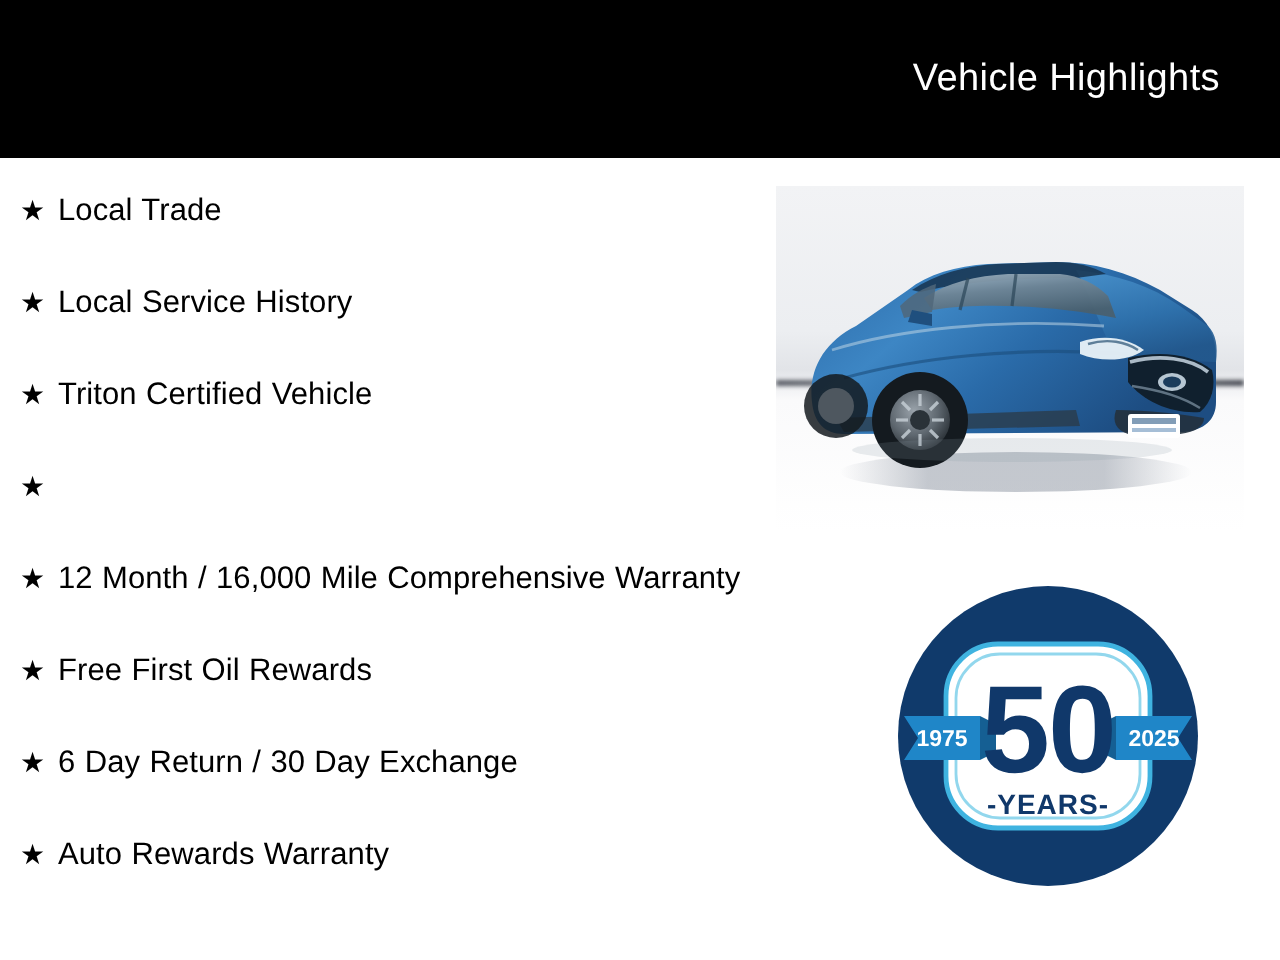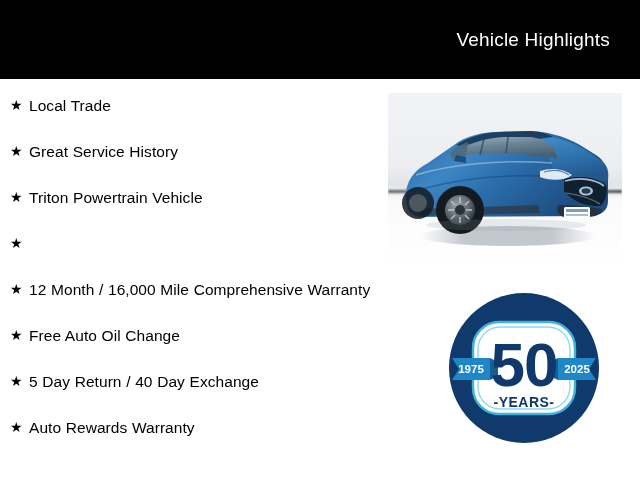--- a/index.html
+++ b/index.html
@@ -143,40 +143,40 @@
     <div class="header-title">Vehicle Highlights</div>
   </div>
 
   <ul class="highlights">
     <li class="highlight-item">
       <span class="bullet-star">★</span>
       <span class="highlight-text">Local Trade</span>
     </li>
     <li class="highlight-item">
       <span class="bullet-star">★</span>
-      <span class="highlight-text">Great Service History</span>
-    </li>
-    <li class="highlight-item">
-      <span class="bullet-star">★</span>
-      <span class="highlight-text">Triton Powertrain Vehicle</span>
+      <span class="highlight-text">Local Service History</span>
+    </li>
+    <li class="highlight-item">
+      <span class="bullet-star">★</span>
+      <span class="highlight-text">Triton Certified Vehicle</span>
     </li>
     <li class="highlight-item">
       <span class="bullet-star">★</span>
     </li>
     <li class="highlight-item">
       <span class="bullet-star">★</span>
       <span class="highlight-text">12 Month / 16,000 Mile Comprehensive Warranty</span>
     </li>
     <li class="highlight-item">
       <span class="bullet-star">★</span>
-      <span class="highlight-text">Free Auto Oil Change</span>
-    </li>
-    <li class="highlight-item">
-      <span class="bullet-star">★</span>
-      <span class="highlight-text">5 Day Return / 40 Day Exchange</span>
+      <span class="highlight-text">Free First Oil Rewards</span>
+    </li>
+    <li class="highlight-item">
+      <span class="bullet-star">★</span>
+      <span class="highlight-text">6 Day Return / 30 Day Exchange</span>
     </li>
     <li class="highlight-item">
       <span class="bullet-star">★</span>
       <span class="highlight-text">Auto Rewards Warranty</span>
     </li>
   </ul>
 
   <div class="vehicle-photo">
     <div class="photo-bg-floor"></div>
     <div class="photo-horizon"></div>

